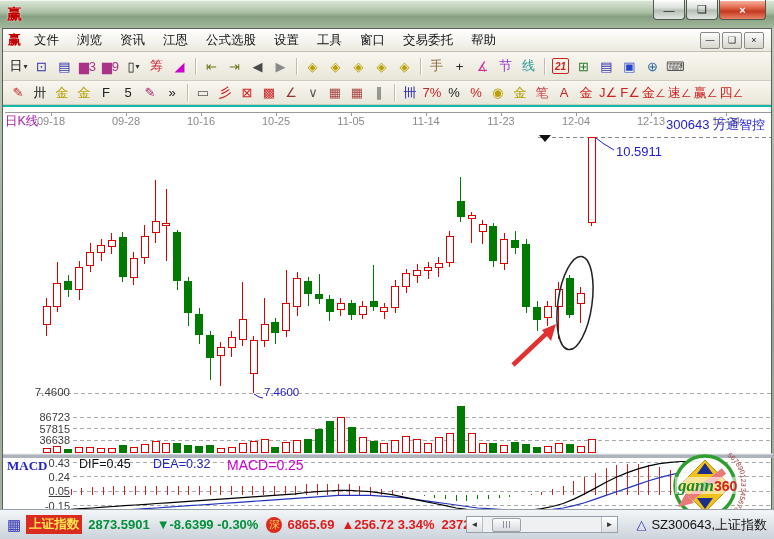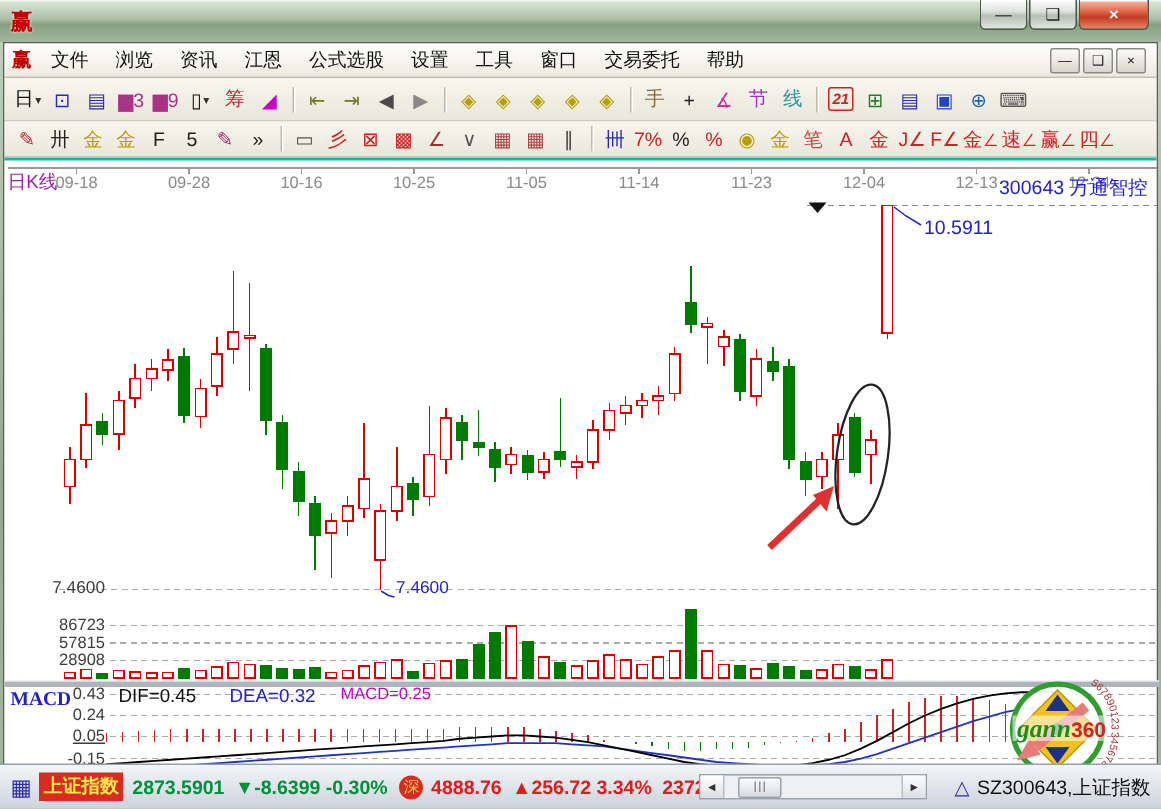--- a/index.html
+++ b/index.html
@@ -38,21 +38,21 @@
   .ov{position:absolute;white-space:nowrap}
   .lbl-mode{left:2px;top:6px;color:#a21caf;font-size:12.5px}
   .lbl-stock{right:6px;top:9px;color:#2222cc;font-size:13px}
   .lbl-high{left:613px;top:37px;color:#2222cc;font-size:13px}
   .lbl-low-chart{left:261px;top:279px;color:#2222cc;font-size:11.5px}
   .lbl-low-axis{left:0;top:279px;width:67px;text-align:right;color:#3c3c3c;font-size:11.5px}
   .vol-lbl,.macd-axis-lbl{position:absolute;left:0;width:67px;text-align:right;color:#3c3c3c;font-size:11px}
   .macd-title{left:4px;top:351px;color:#2222cc;font-weight:bold;font-size:13px;font-family:"Liberation Serif",serif}
   .macd-dif{left:76px;top:350px;color:#111;font-size:12.5px}
   .macd-dea{left:150px;top:350px;color:#2222cc;font-size:12.5px}
-  .macd-macd{left:224px;top:350px;color:#cc00cc;font-size:11px}
+  .macd-macd{left:224px;top:350px;color:#cc00cc;font-size:14px}
   .annotation{left:460px;top:251px;font-size:30px;color:#000;font-family:"DejaVu Serif","Liberation Serif",serif;letter-spacing:1px}
   .logo{position:absolute;left:664px;top:346px;width:100px;height:66px}
   
   .statusbar{position:absolute;left:0;right:0;bottom:0;height:29px;display:flex;align-items:center;padding:0 7px;
     background:linear-gradient(#f3f6f8,#dde2e8 55%,#ccd3da);border-top:1px solid #96a0aa;font-size:13px;font-weight:bold}
   .sb-ico{color:#2b2bb0;font-size:15px;margin-right:5px;font-weight:normal}
   .sb-badge{background:#d92b1f;color:#ffe94e;padding:1px 3px;font-size:12.5px;margin-right:6px}
   .green{color:#00913a}
   .red{color:#e01b1b}
   .sb-gap{margin-right:7px}
@@ -426,21 +426,21 @@
         </svg>
 
       <div class="ov lbl-mode">日K线</div>
       <div class="ov lbl-stock">300643 万通智控</div>
       <div class="ov lbl-high">10.5911</div>
       <div class="ov lbl-low-axis">7.4600</div>
       <div class="ov lbl-low-chart">7.4600</div>
       <div id="vol-labels">
           <div class="vol-lbl" style="top: 304px;">86723</div>
           <div class="vol-lbl" style="top: 315.667px;">57815</div>
-          <div class="vol-lbl" style="top: 327.333px;">28908</div>
+          <div class="vol-lbl" style="top: 327.333px;">36638</div>
         </div>
       <div class="ov macd-title">MACD</div>
       <div class="ov macd-dif">DIF=0.45</div>
       <div class="ov macd-dea">DEA=0.32</div>
       <div class="ov macd-macd">MACD=0.25</div>
       <div id="macd-axis">
           <div class="macd-axis-lbl" style="top: 349.994px;">0.43</div>
           <div class="macd-axis-lbl" style="top: 363.997px;">0.24</div>
           <div class="macd-axis-lbl" style="top: 378px; text-decoration: underline;">0.05</div>
           <div class="macd-axis-lbl" style="top: 392.74px;">-0.15</div>
@@ -466,21 +466,21 @@
       </svg>
     </div>
   </div>
 
   <div class="statusbar">
     <span class="sb-ico">▦</span>
     <span class="sb-badge">上证指数</span>
     <span class="green sb-gap">2873.5901</span>
     <span class="green sb-gap">▼-8.6399 -0.30%</span>
     <span class="sz-ico">深</span>
-    <span class="red sb-gap">4888.76</span>
+    <span class="red sb-gap">6865.69</span>
     <span class="red sb-gap">▲256.72 3.34%</span>
     <span class="red">2372.27亿</span>
 
     <span class="sb-scroll">
       <span class="sb-arrow l">◄</span>
       <span class="sb-thumb">
           <i></i>
           <i></i>
           <i></i>
         </span>

